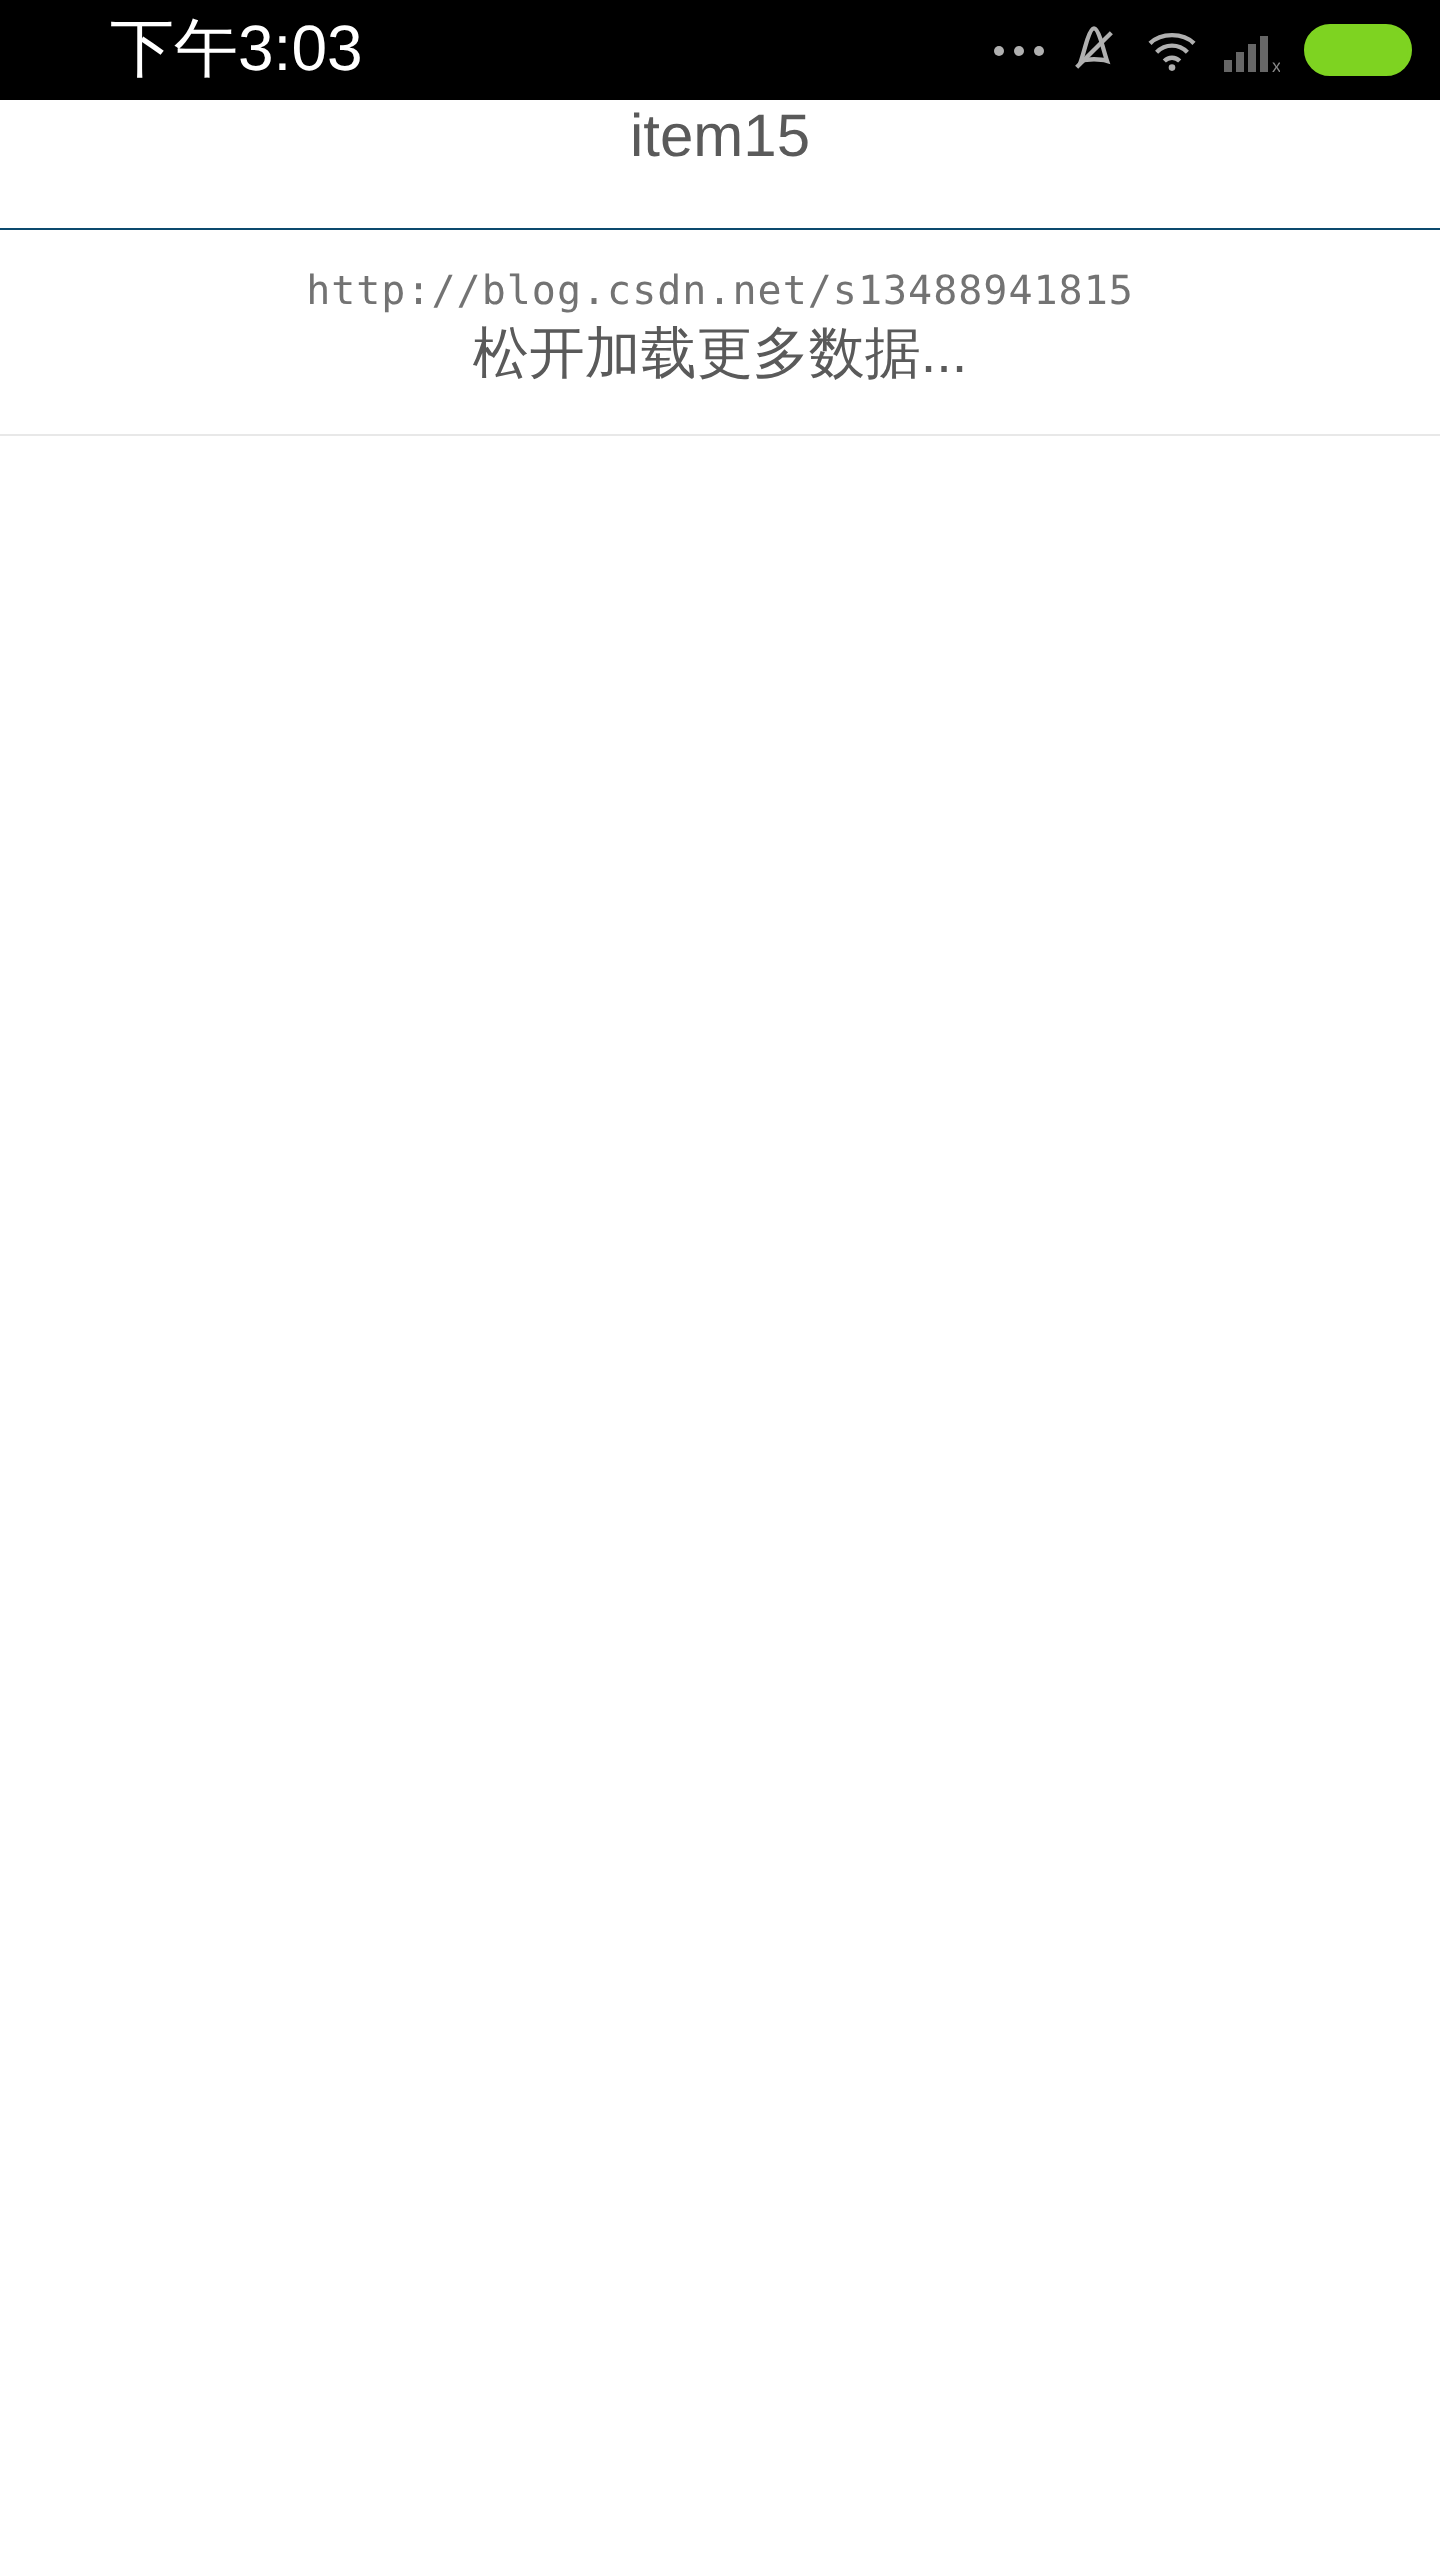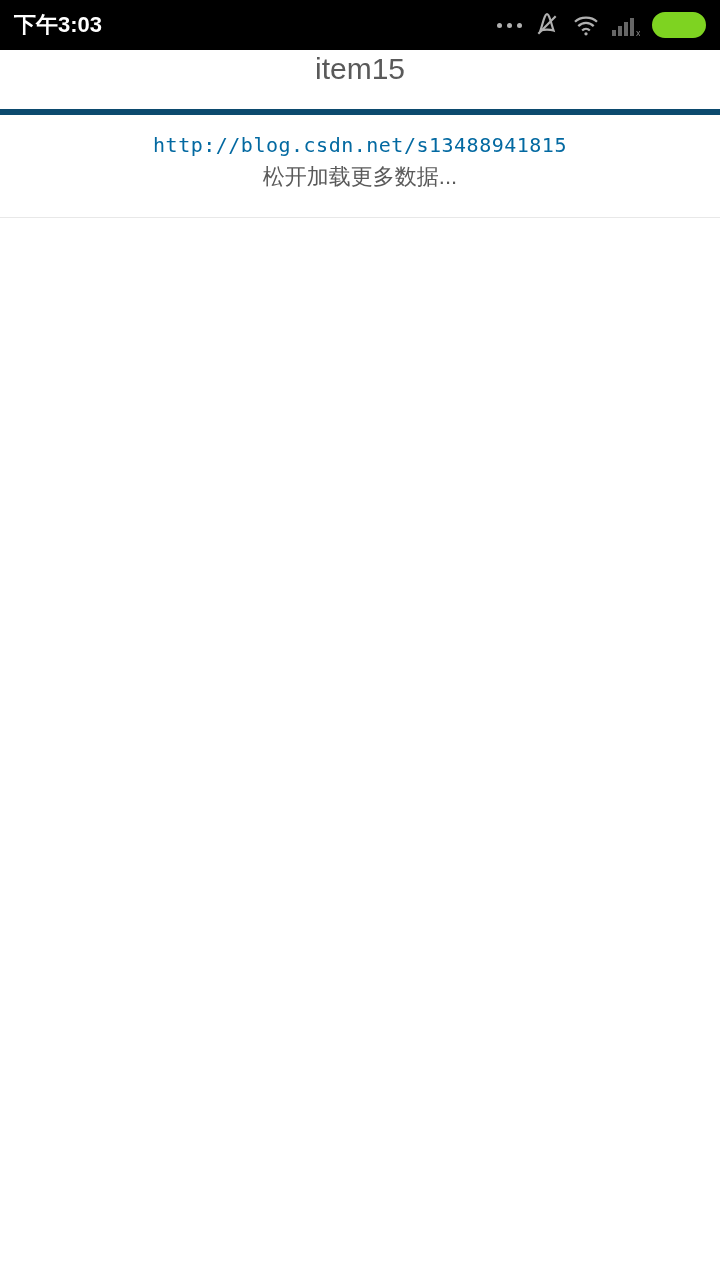--- a/index.html
+++ b/index.html
@@ -17,22 +17,23 @@
     .status-bar {
       height: 50px;
       background: #000000;
       display: flex;
       align-items: center;
       justify-content: space-between;
       padding: 0 14px;
       color: #ffffff;
     }
     .status-time {
-      font-size: 22px;
-      font-weight: 700;
+      font-size: 32px;
+      font-weight: 400;
+      margin-left: 41px;
     }
     .status-right {
       display: flex;
       align-items: center;
       gap: 12px;
     }
     .dots {
       display: flex;
       gap: 5px;
       align-items: center;
@@ -55,21 +56,21 @@
       position: relative;
     }
     .content {
       width: 100%;
     }
     .list-item {
       height: 102px;
       display: flex;
       align-items: center;
       justify-content: center;
-      border-bottom: 6px solid #0c4a6e;
+      border-bottom: 1px solid #0c4a6e;
       font-size: 30px;
       color: #5a5a5a;
       background: #ffffff;
     }
     .list-item.first {
       height: 65px;
       align-items: flex-start;
       padding-top: 2px;
     }
     .footer {
@@ -78,26 +79,26 @@
       display: flex;
       flex-direction: column;
       align-items: center;
       justify-content: center;
       position: relative;
     }
     .watermark {
       position: absolute;
       top: 18px;
       font-size: 20px;
-      color: #0369a1;
+      color: #737373;
       font-family: monospace, sans-serif;
       letter-spacing: 0.5px;
     }
     .load-more {
-      font-size: 22px;
+      font-size: 28px;
       color: #5a5a5a;
       margin-top: 22px;
     }
   </style>
 </head>
 <body>
 
 <div class="status-bar">
   <div class="status-time">下午3:03</div>
   <div class="status-right">

